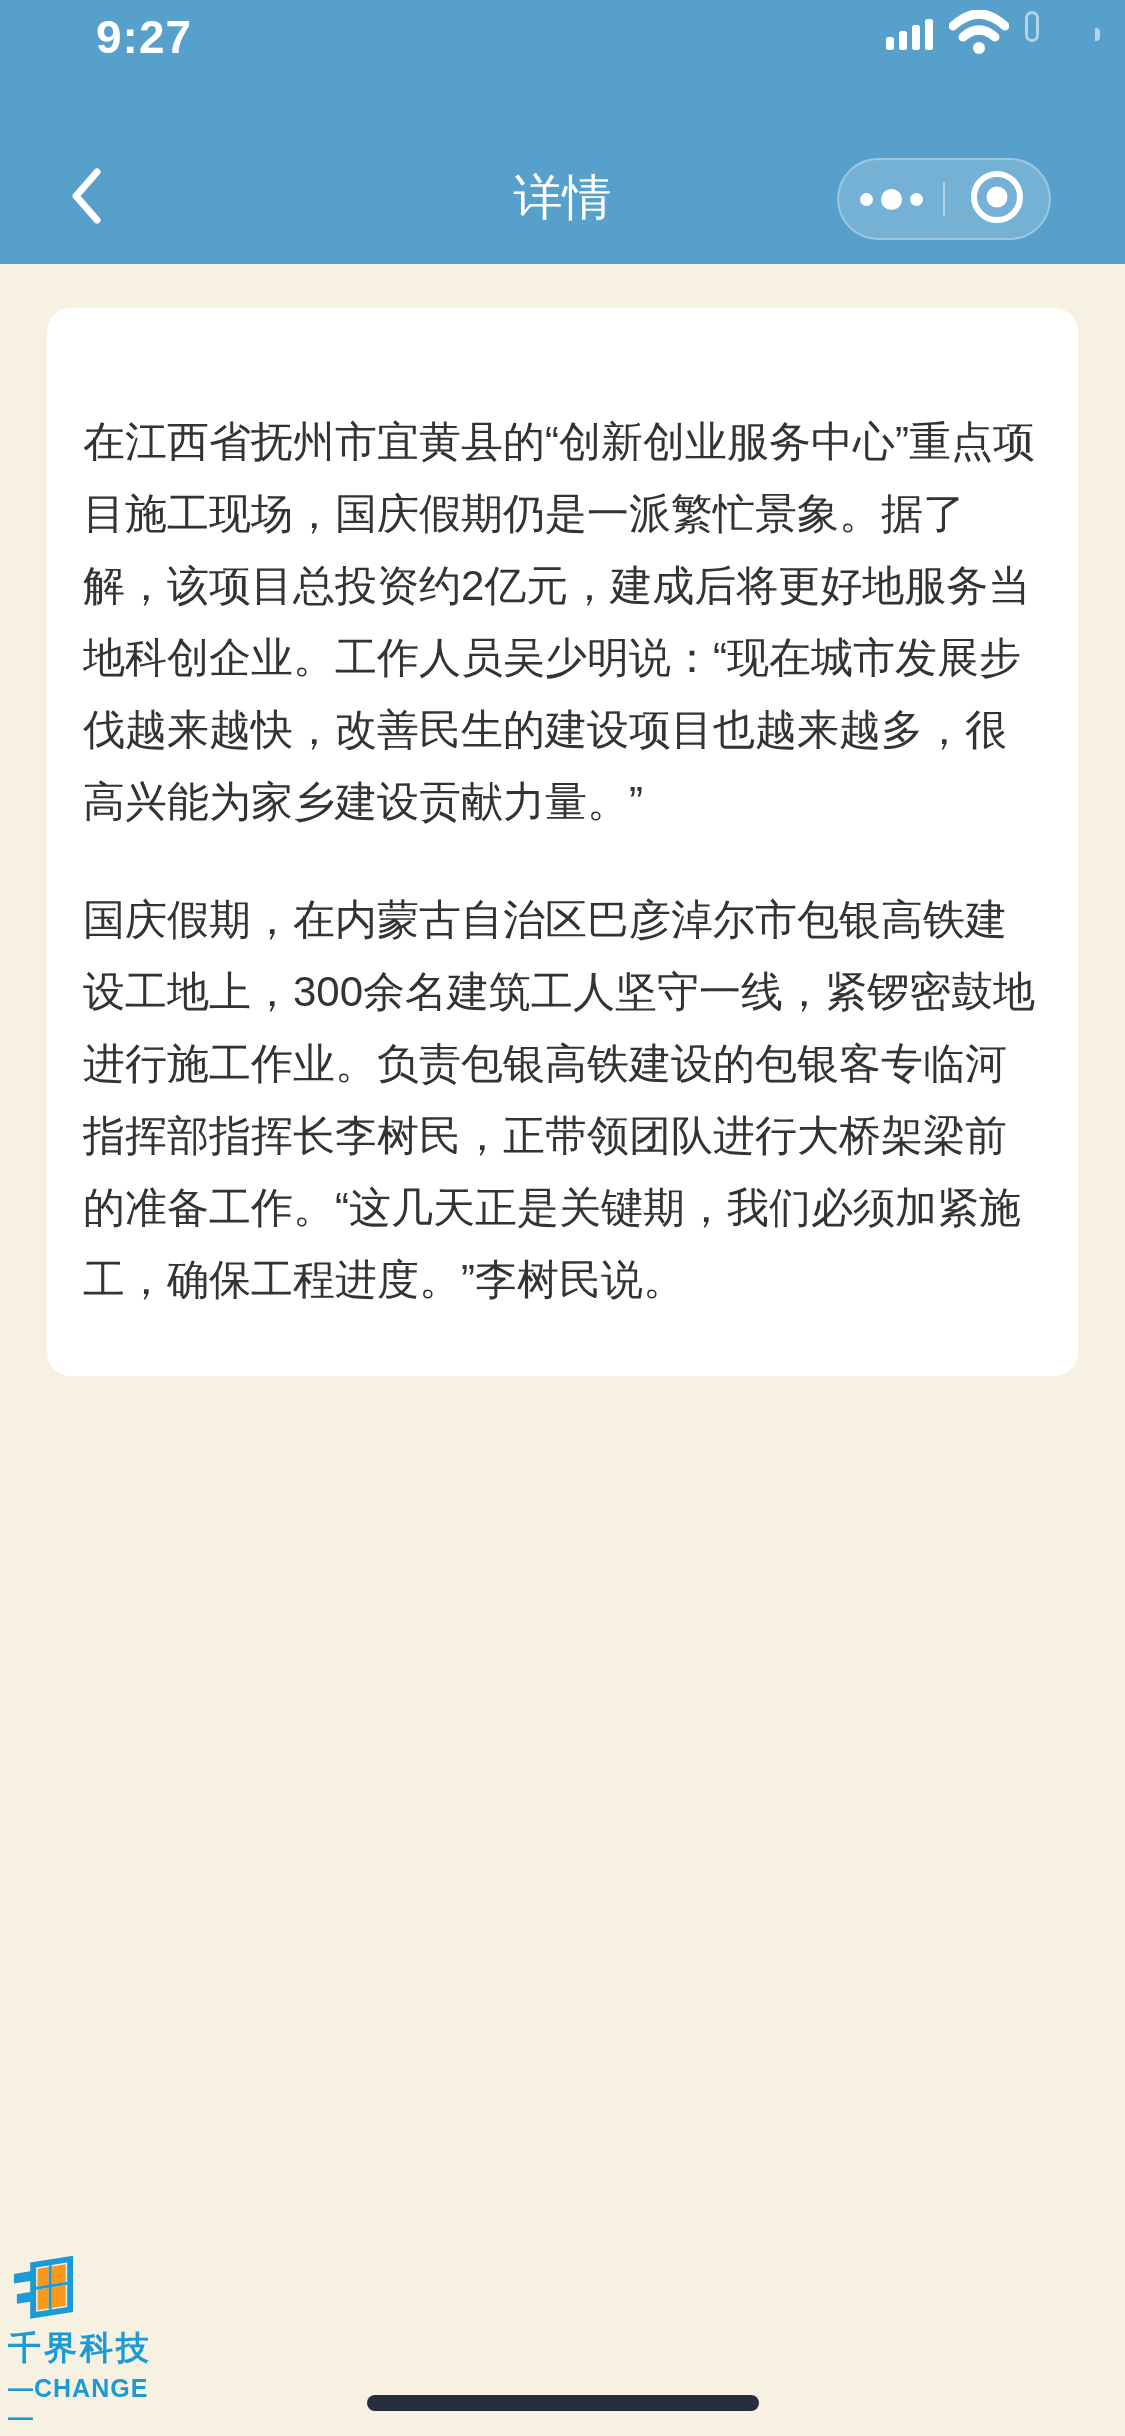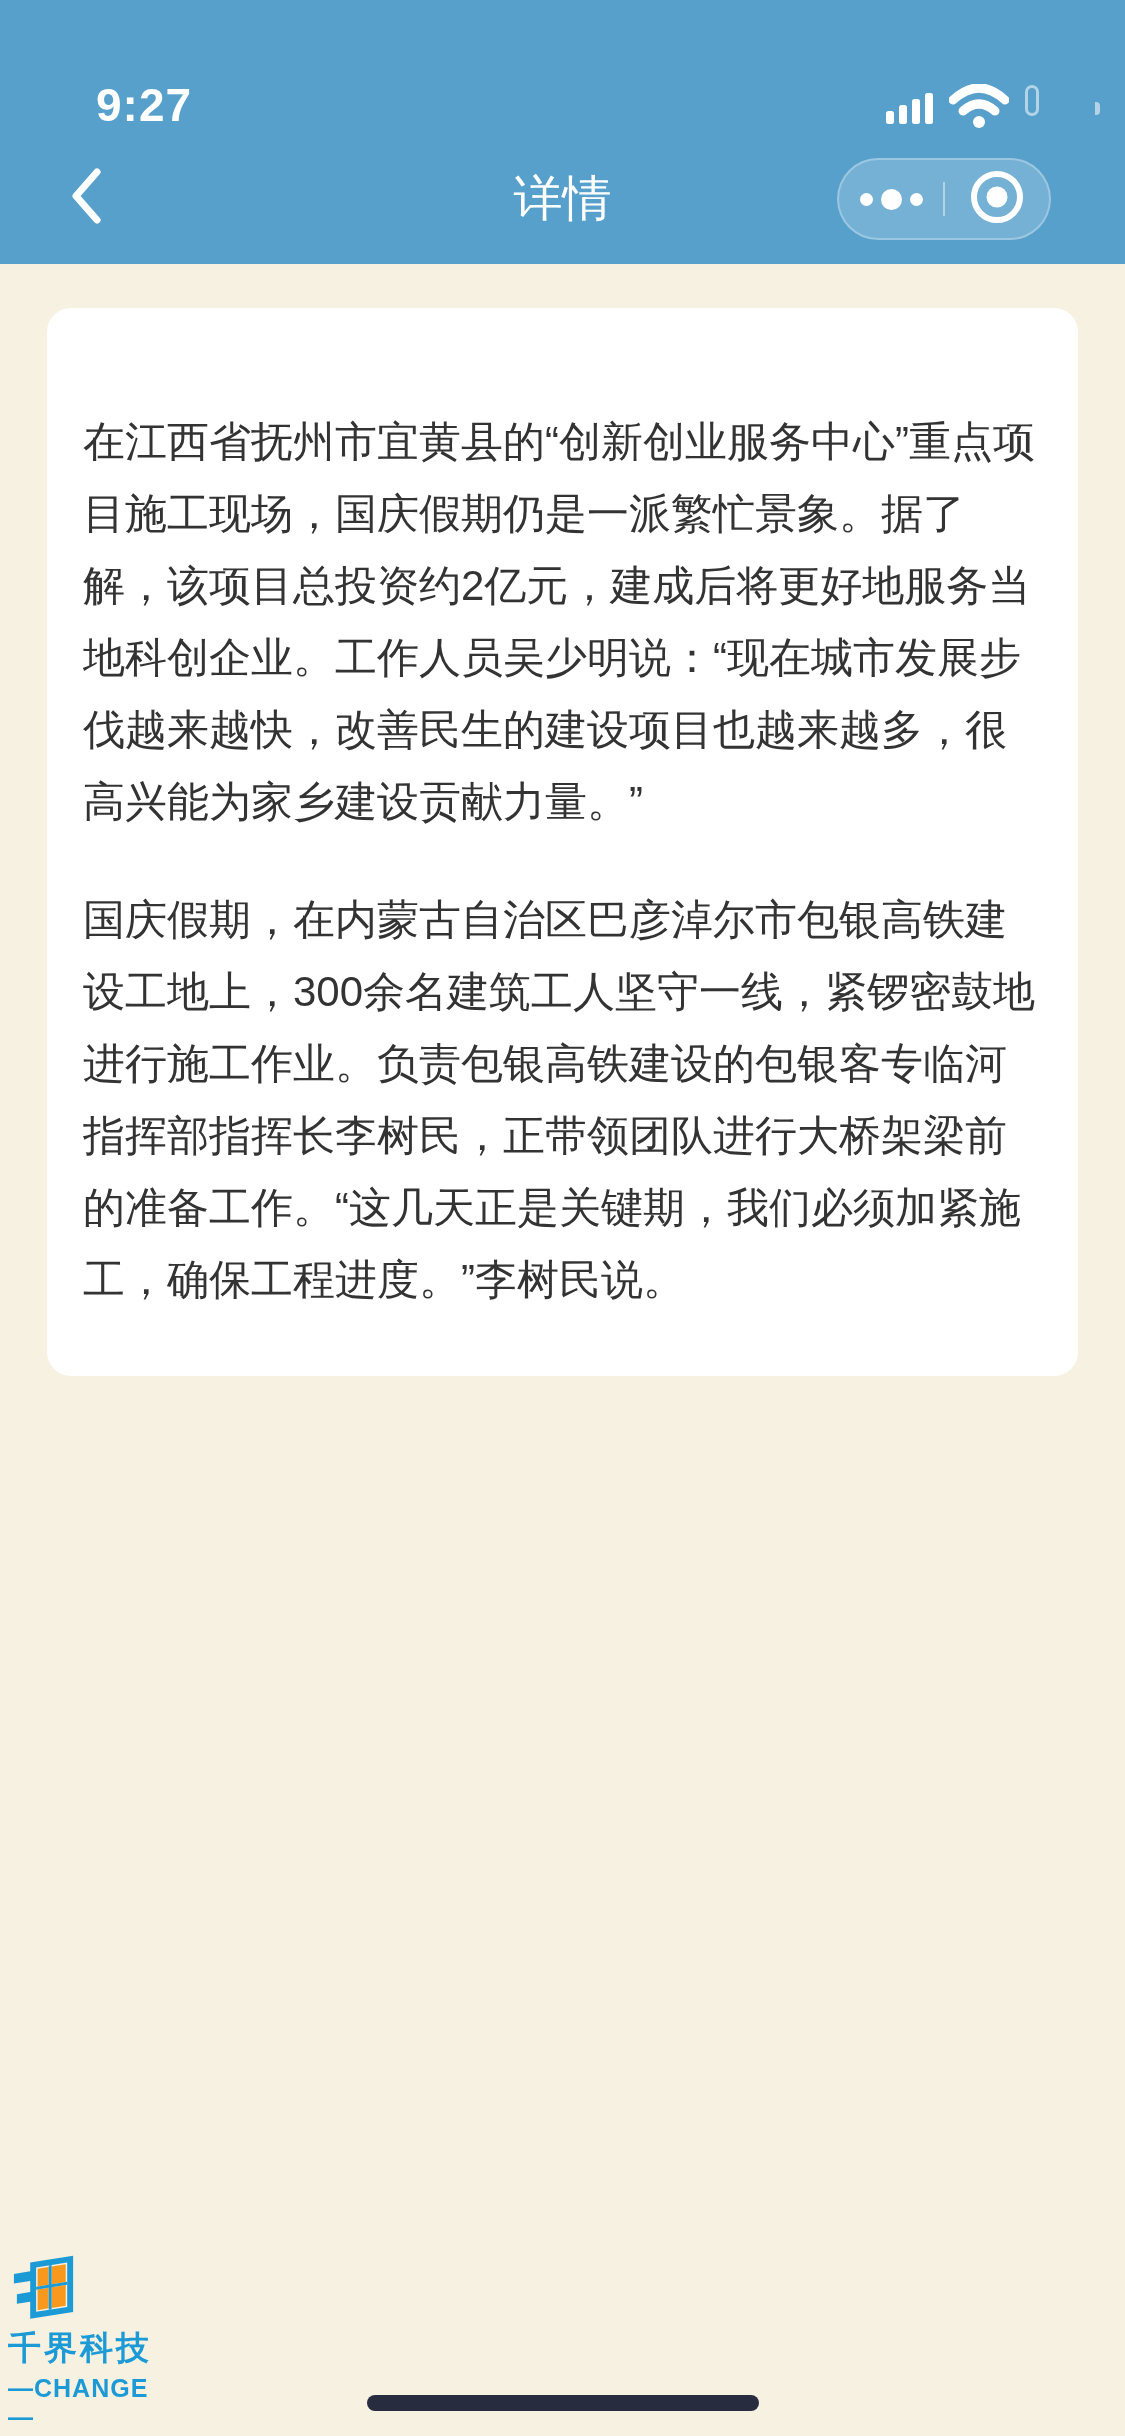--- a/index.html
+++ b/index.html
@@ -5,35 +5,35 @@
   * { margin:0; padding:0; box-sizing:border-box; }
   html,body { background:#e8e8e8; }
   body { font-family:"Liberation Sans", sans-serif; }
   .screen {
     position:relative; width:1125px; height:2436px; margin:0 auto;
     background:#F7F1E1; overflow:hidden;
   }
   
   .header { position:absolute; top:0; left:0; right:0; height:264px; background:#57A0CB; }
   .status-bar {
-    height:132px; display:flex; align-items:flex-end; justify-content:space-between;
-    padding:4px 24px 0 96px; color:#fff;
+    height:132px; display:flex; align-items:flex-start; justify-content:space-between;
+    padding:10px 24px 0 96px; color:#fff;
   }
   .status-time { font-size:46px; font-weight:600; letter-spacing:1px; }
   .status-icons { display:flex; align-items:center; gap:16px; }
   .signal-bars { display:flex; align-items:flex-end; gap:5px; height:32px; }
   .signal-bars i { display:block; width:8px; background:#fff; border-radius:2.5px; }
   .signal-bars i:nth-child(1){height:13px;} .signal-bars i:nth-child(2){height:19px;}
   .signal-bars i:nth-child(3){height:25px;} .signal-bars i:nth-child(4){height:31px;}
   .battery { position:relative; width:68px; height:33px; margin-right:8px; }
   .battery-body { width:100%; height:100%; border:3px solid rgba(255,255,255,.55); border-radius:9px; padding:4px; }
   .battery-fill { width:100%; height:100%; background:#fff; border-radius:4px; }
   .battery-nub { position:absolute; right:-7px; top:10px; width:5px; height:13px;
     background:rgba(255,255,255,.55); border-radius:0 4px 4px 0; }
-  .nav-bar { position:absolute; top:132px; left:0; right:0; height:132px; }
+  .nav-bar { position:absolute; top:132px; left:0; right:0; height:132px;font-family:Liberation Serif, serif; }
   .nav-title {
     position:absolute; left:0; right:0; top:0; height:132px; line-height:132px;
     text-align:center; color:#fff; font-size:49px; font-weight:500;
   }
   .back-btn {
     position:absolute; left:38px; top:0; width:96px; height:132px;
     display:flex; align-items:center; justify-content:center; cursor:pointer;
   }
   .capsule {
     position:absolute; right:74px; top:26px; width:214px; height:82px;

